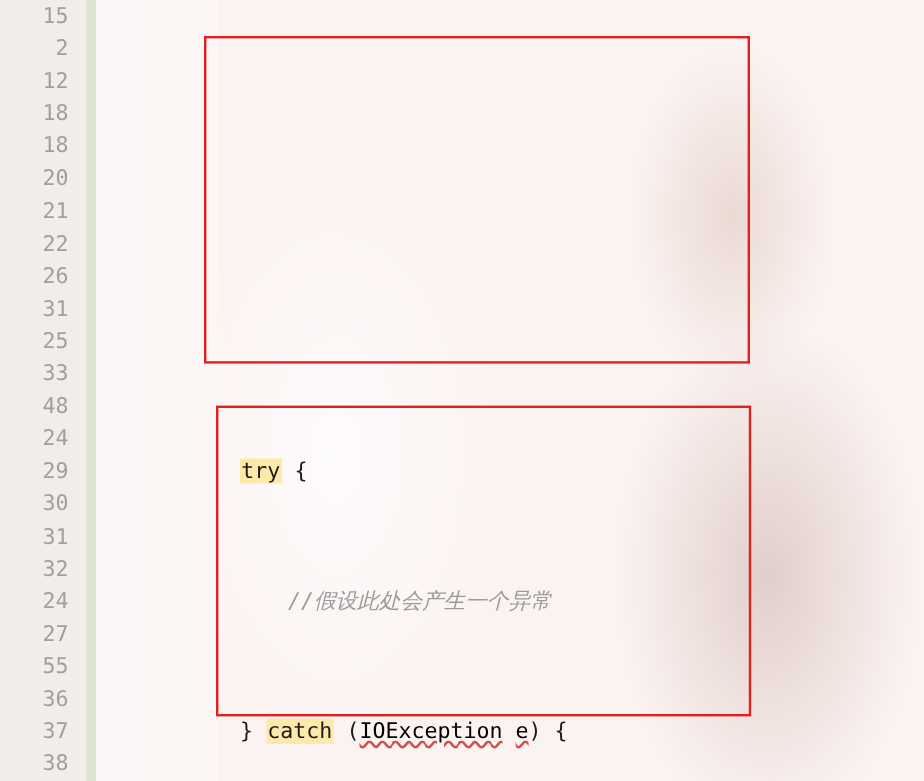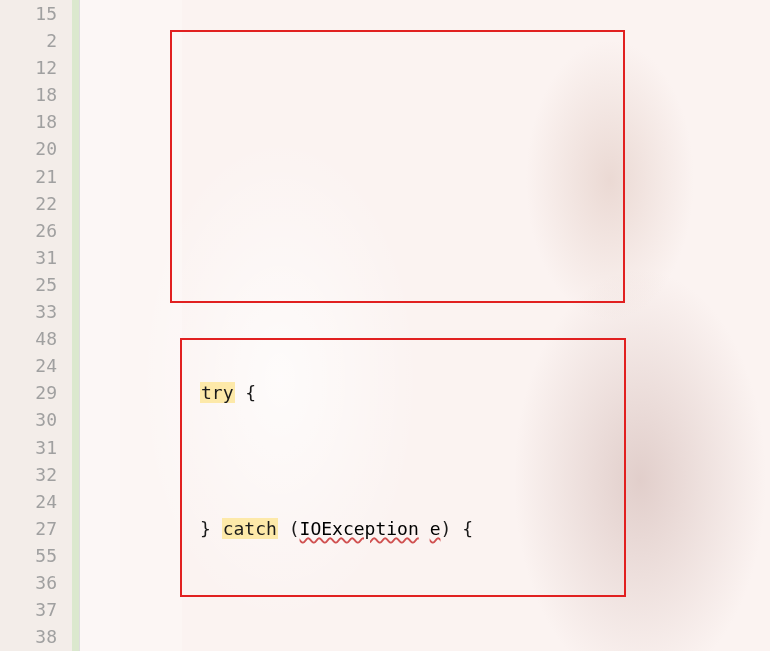--- a/index.html
+++ b/index.html
@@ -124,20 +124,21 @@
 
       
       <div class="redbox" style="left:90px; top:30px; width:455px; height:273px;"></div>
       <div class="redbox" style="left:100px; top:338px; width:446px; height:259px;"></div>
 
       <div class="line"></div>
       <div class="line"></div>
 
       <div class="line"><span class="indent"></span><span class="indent"></span><span class="indent"></span><span class="kw-hl">try</span><span class="txt"> {</span></div>
 
+      <div class="line"><span class="indent"></span><span class="indent"></span><span class="indent"></span><span class="indent"></span><span class="comment">//假设此处会产生一个异常</span></div>
 
       <div class="line"><span class="indent"></span><span class="indent"></span><span class="indent"></span><span class="txt">} </span><span class="kw-hl">catch</span><span class="txt"> (</span><span class="wavy">IOException</span><span class="txt"> </span><span class="wavy">e</span><span class="txt">) {</span></div>
 
       
 
       
 
       
 
       

